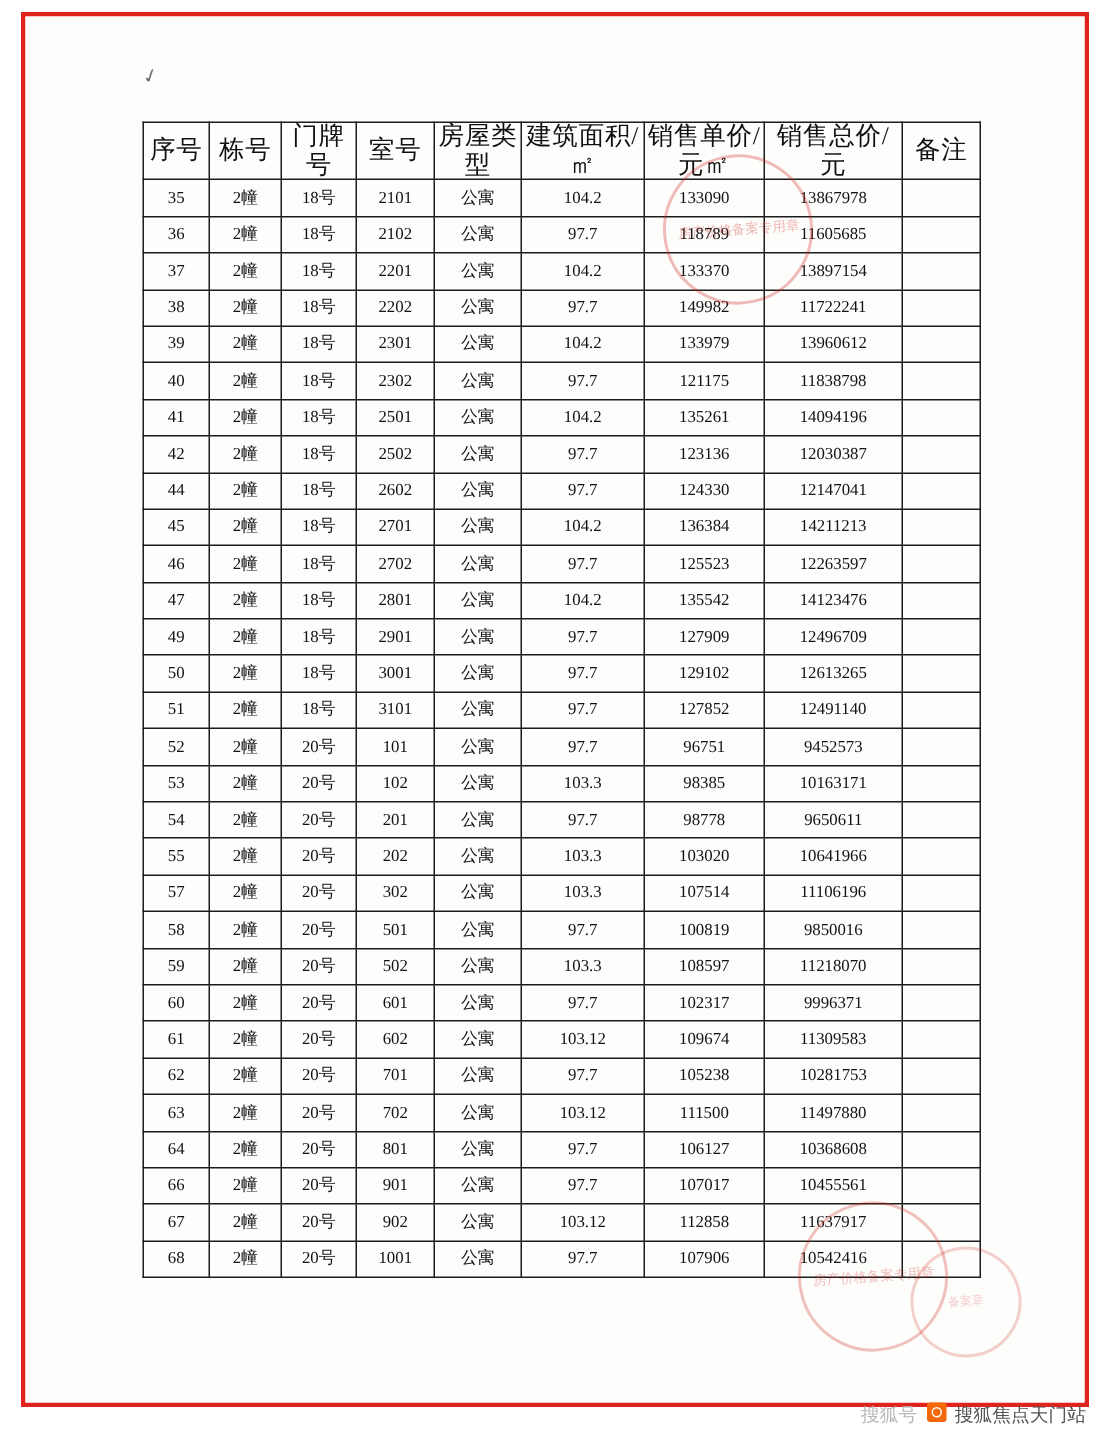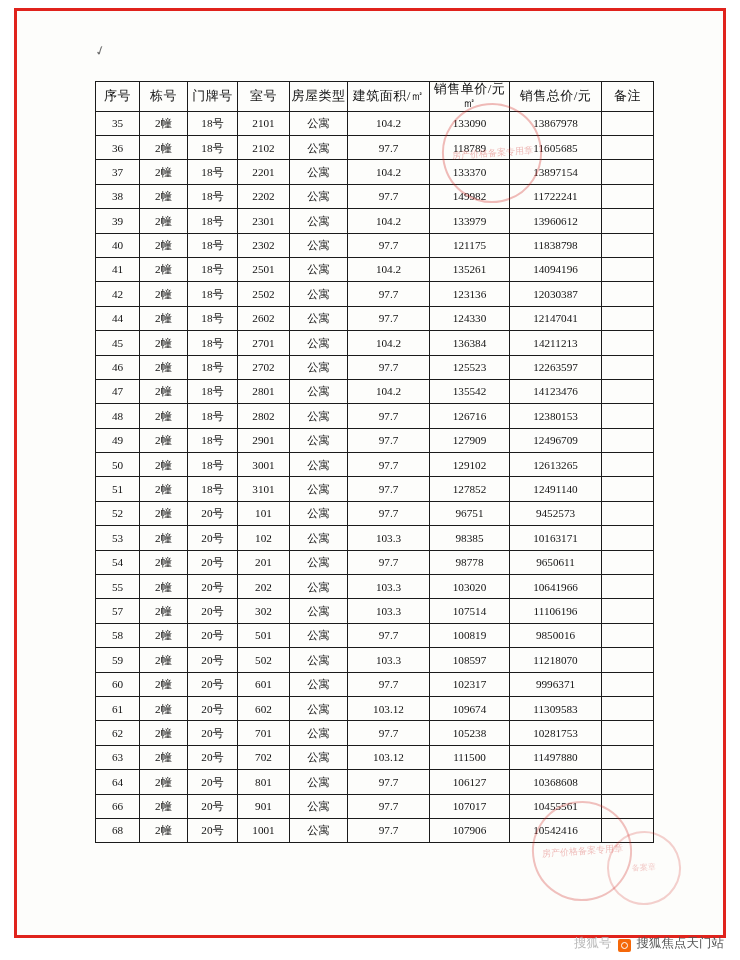--- a/index.html
+++ b/index.html
@@ -60,21 +60,21 @@
     text-align: center;
     vertical-align: middle;
     font-size: 11.2px;
     line-height: 1.1;
     height: 23.4px;
     padding: 0;
     color: #111;
     font-family: "Liberation Serif", serif;
   }
   table.price-table thead th {
-    font-size: 13px;
+    font-size: 17px;
     font-weight: normal;
     height: 25px;
     letter-spacing: 0.5px;
   }
   
   col.c0 { width: 44px; }
   col.c1 { width: 48px; }
   col.c2 { width: 50px; }
   col.c3 { width: 52px; }
   col.c4 { width: 58px; }
@@ -125,21 +125,21 @@
     transform: rotate(8deg);
     padding: 4px;
   }
 
   
   .source-credit {
     position: absolute;
     right: 16px;
     bottom: 8px;
     display: flex;
-    align-items: flex-end;
+    align-items: flex-start;
     gap: 6px;
     color: #555;
     font-size: 12.5px;
     font-family: "Liberation Sans", sans-serif;
   }
   .credit-ghost {
     color: #b8b8b8;
   }
   .sohu-logo {
     display: inline-block;
@@ -322,31 +322,20 @@
               <td>2幢</td>
               <td>18号</td>
               <td>2801</td>
               <td>公寓</td>
               <td>104.2</td>
               <td>135542</td>
               <td>14123476</td>
               <td></td>
             </tr>
             <tr>
-              <td>48</td>
-              <td>2幢</td>
-              <td>18号</td>
-              <td>2802</td>
-              <td>公寓</td>
-              <td>97.7</td>
-              <td>126716</td>
-              <td>12380153</td>
-              <td></td>
-            </tr>
-            <tr>
               <td>49</td>
               <td>2幢</td>
               <td>18号</td>
               <td>2901</td>
               <td>公寓</td>
               <td>97.7</td>
               <td>127909</td>
               <td>12496709</td>
               <td></td>
             </tr>
@@ -506,20 +495,31 @@
             </tr>
             <tr>
               <td>66</td>
               <td>2幢</td>
               <td>20号</td>
               <td>901</td>
               <td>公寓</td>
               <td>97.7</td>
               <td>107017</td>
               <td>10455561</td>
+              <td></td>
+            </tr>
+            <tr>
+              <td>67</td>
+              <td>2幢</td>
+              <td>20号</td>
+              <td>902</td>
+              <td>公寓</td>
+              <td>103.12</td>
+              <td>112858</td>
+              <td>11637917</td>
               <td></td>
             </tr>
             <tr>
               <td>68</td>
               <td>2幢</td>
               <td>20号</td>
               <td>1001</td>
               <td>公寓</td>
               <td>97.7</td>
               <td>107906</td>

